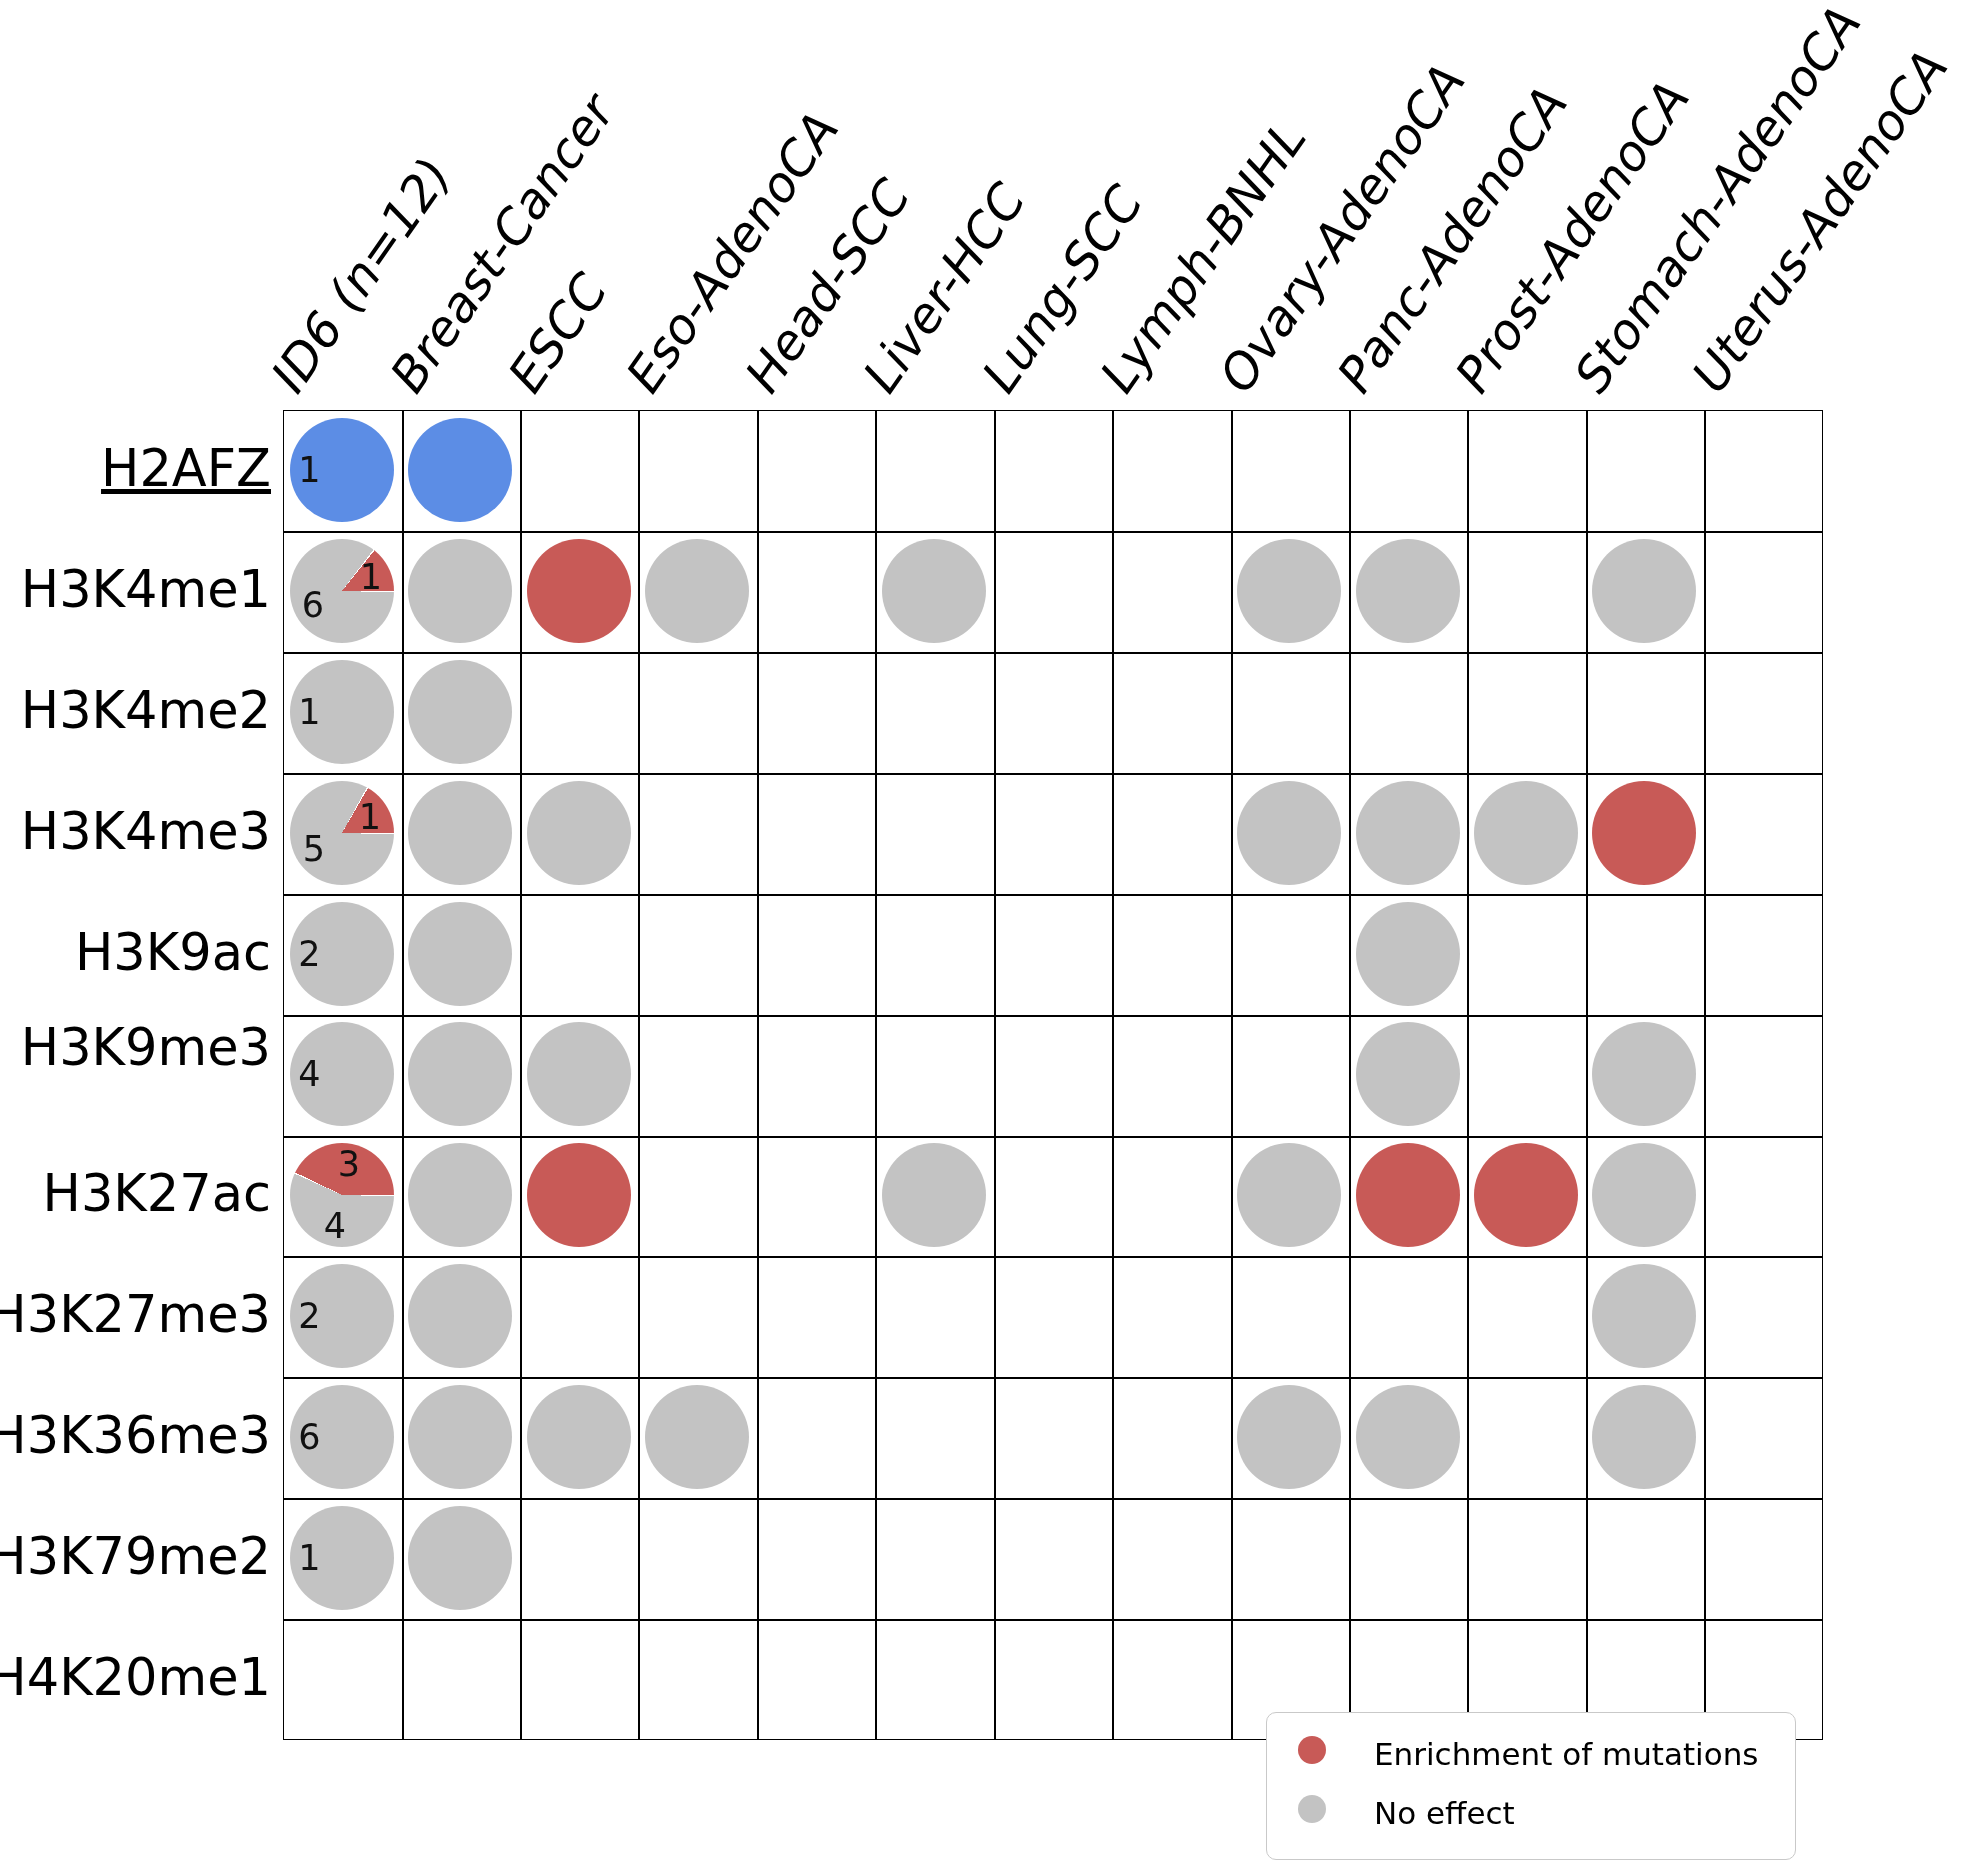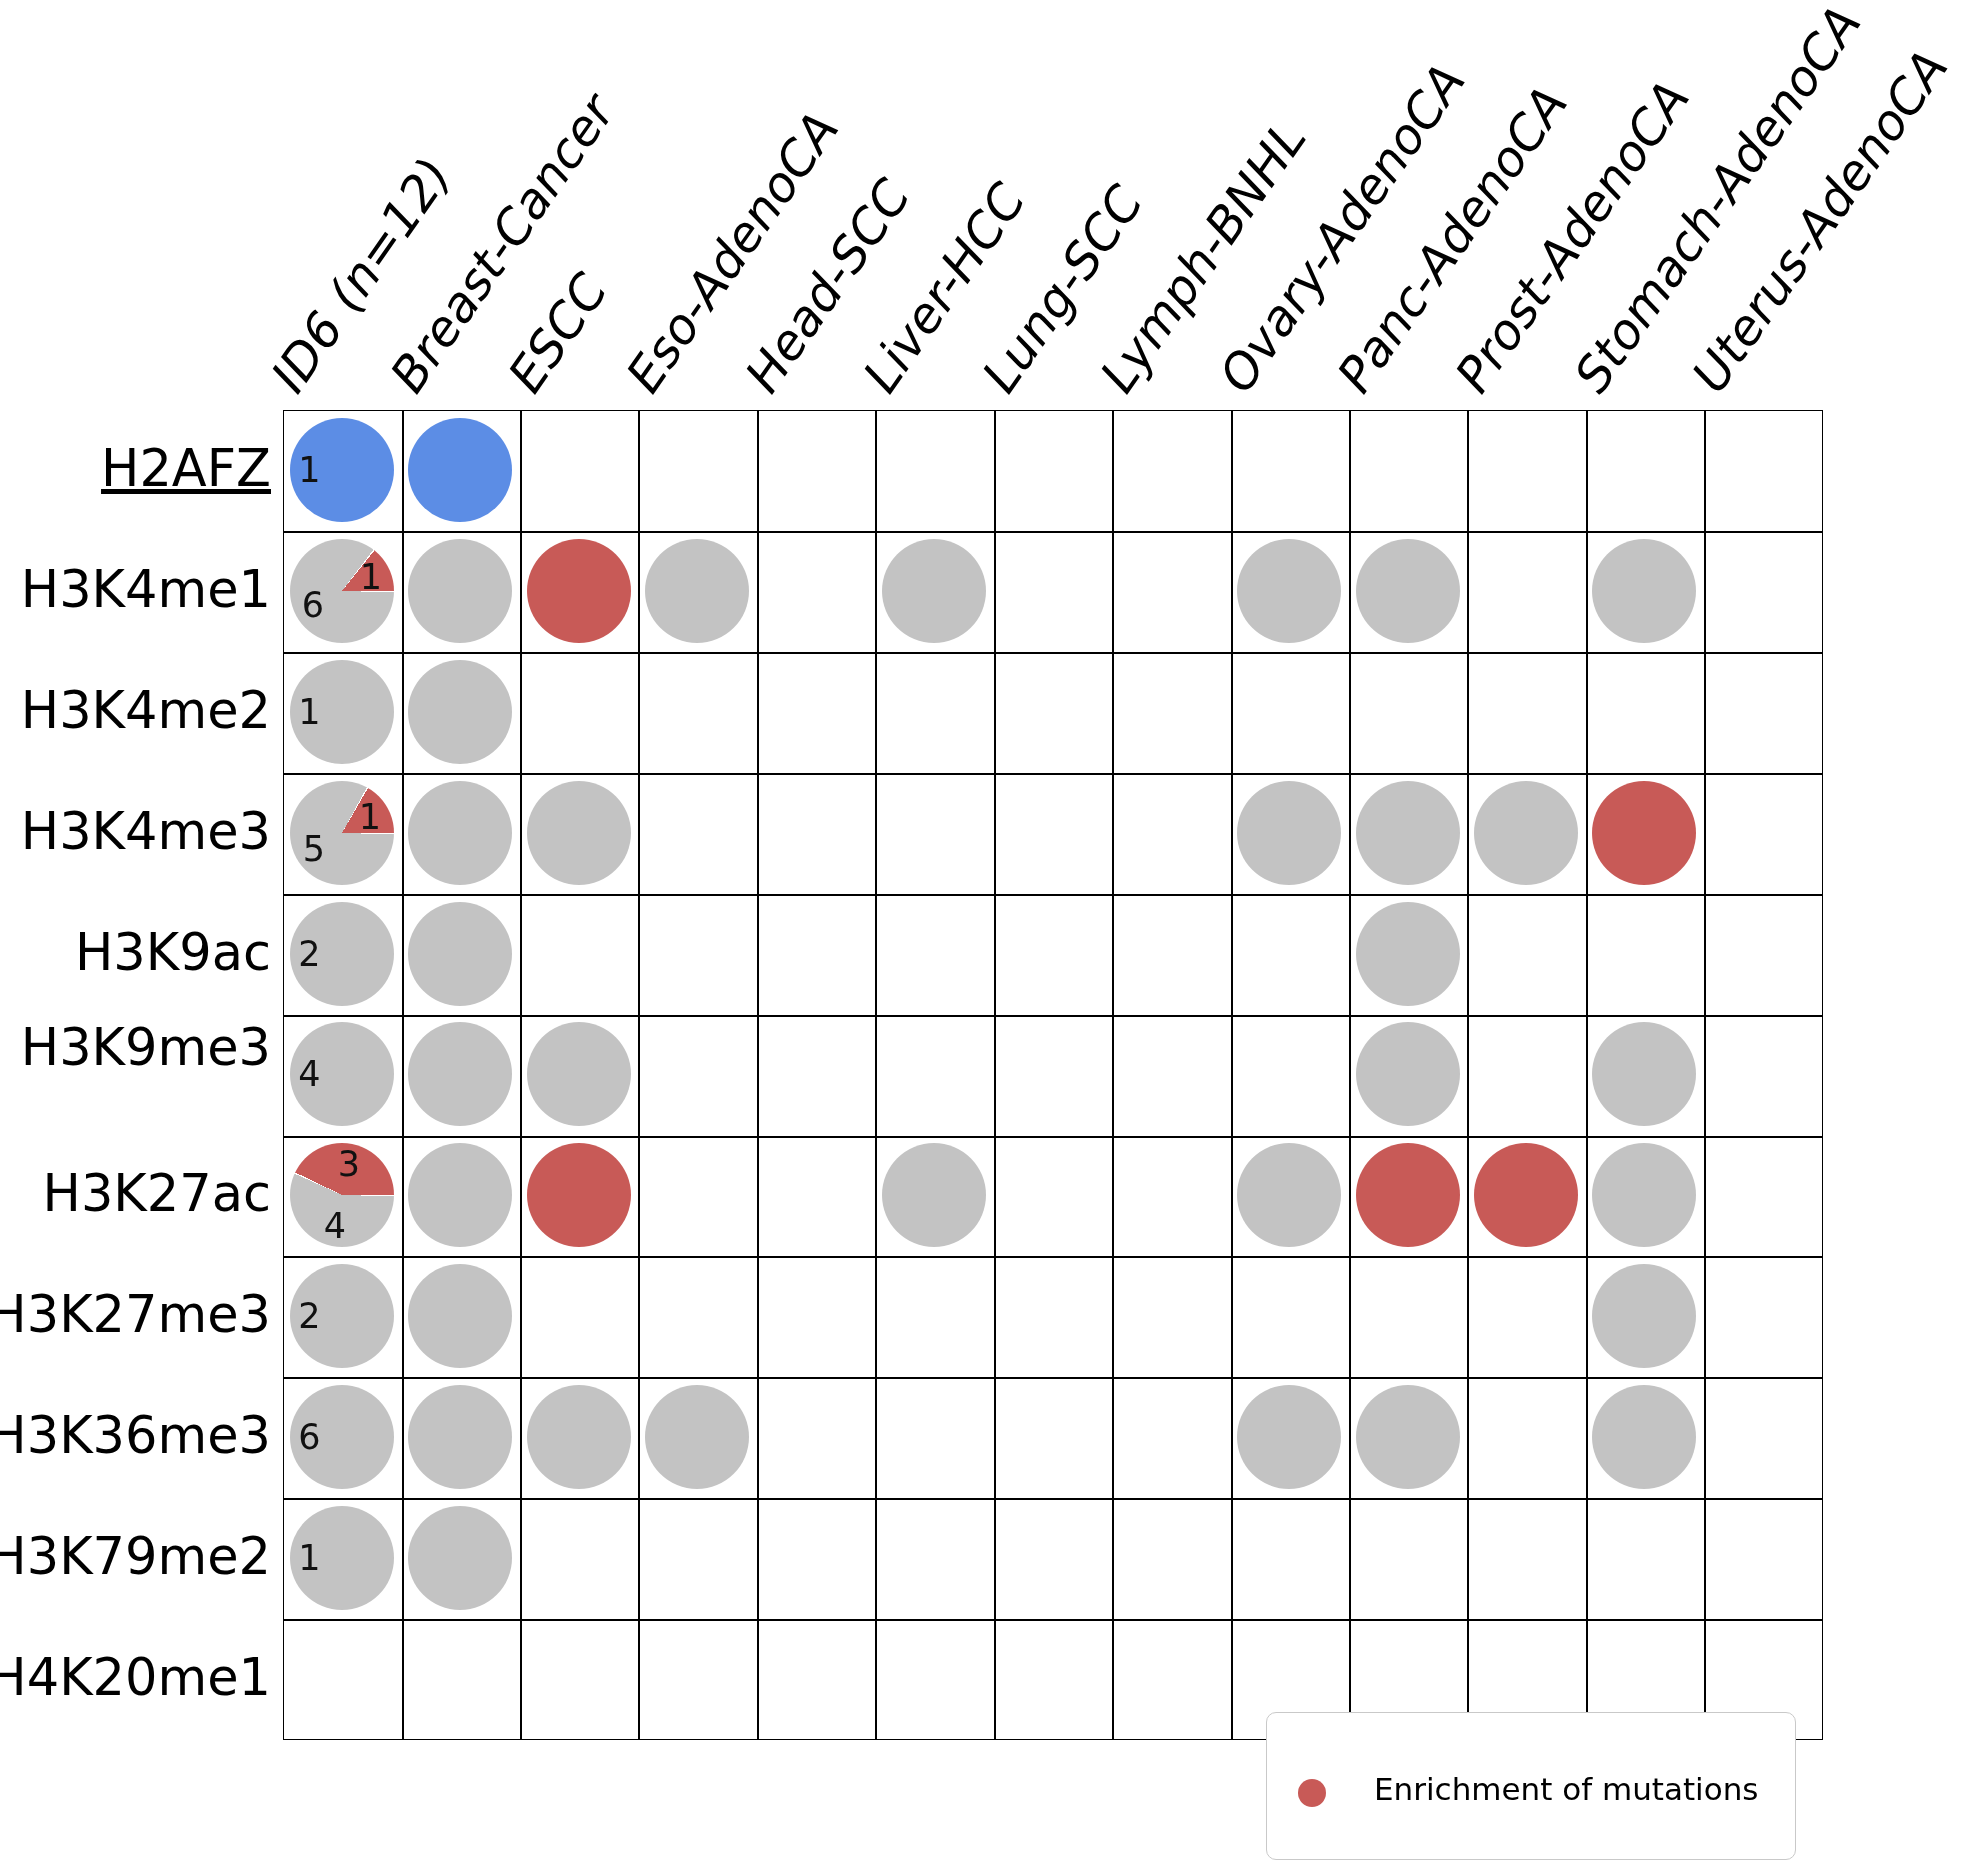--- a/index.html
+++ b/index.html
@@ -21,21 +21,21 @@
              font-size:51px;white-space:nowrap;}
   
   .col-header{position:absolute;font-size:49px;font-style:italic;
               white-space:nowrap;transform-origin:left bottom;
               transform:rotate(-55deg);line-height:1.05;}
   
   #legend{position:absolute;left:1266px;top:1712px;width:530px;height:148px;
           background:#ffffff;border:1.6px solid #c9c9c9;border-radius:10px;
           box-sizing:border-box;display:flex;flex-direction:column;
           justify-content:space-evenly;padding:5px 0;}
-  .legend-row{display:flex;align-items:flex-end;height:41px;}
+  .legend-row{display:flex;align-items:flex-start;height:41px;}
   .legend-dot{width:28px;height:28px;border-radius:50%;margin-left:31px;flex:none;}
   .legend-text{margin-left:48px;font-size:31px;white-space:nowrap;}
 </style>
 </head>
 <body>
 
 <div id="canvas">
   <div id="row-labels">
       <div class="row-label" style="top: 408px; text-decoration: underline;">H2AFZ</div>
       <div class="row-label" style="top: 529px;">H3K4me1</div>
@@ -157,15 +157,19 @@
         <span class="pie-label" style="left: 19.7px; top: 52px;">1</span>
       </div>
       <div class="dot" style="left: 124px; top: 1095px; background: rgb(195, 195, 195);"></div>
     </div>
 
   <div id="legend">
     <div class="legend-row">
       <span class="legend-dot" id="ldot-enrichment" style="background: rgb(200, 90, 87);"></span>
       <span class="legend-text">Enrichment of mutations</span>
     </div>
+    <div class="legend-row">
+      <span class="legend-dot" id="ldot-no_effect" style="background: rgb(195, 195, 195);"></span>
+      <span class="legend-text">No effect</span>
+    </div>
   </div>
 </div>
 
 
 </body></html>

